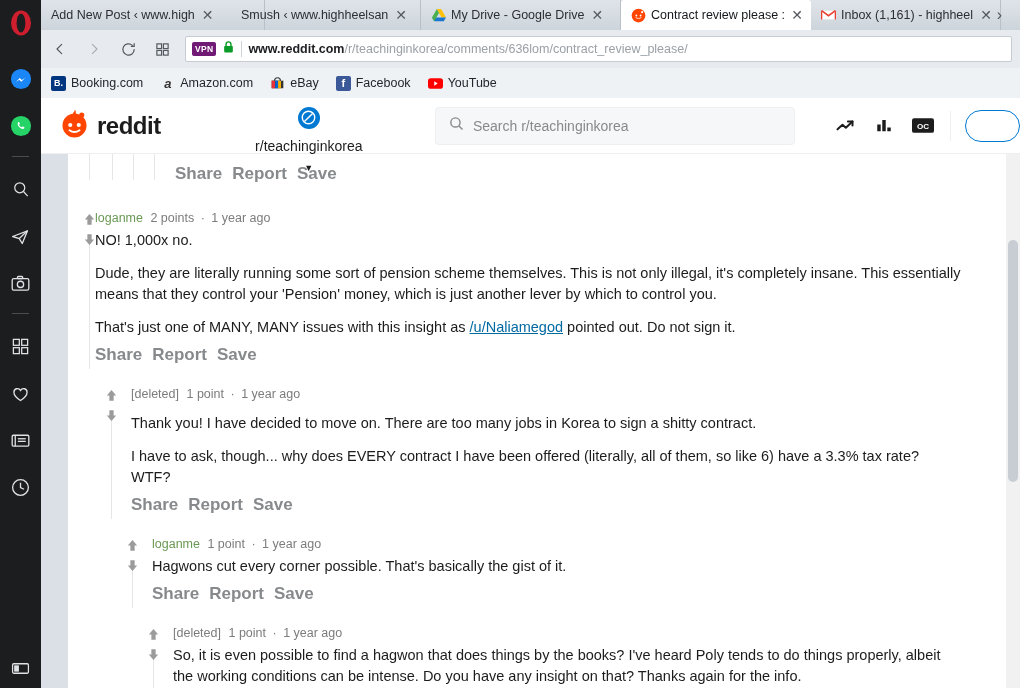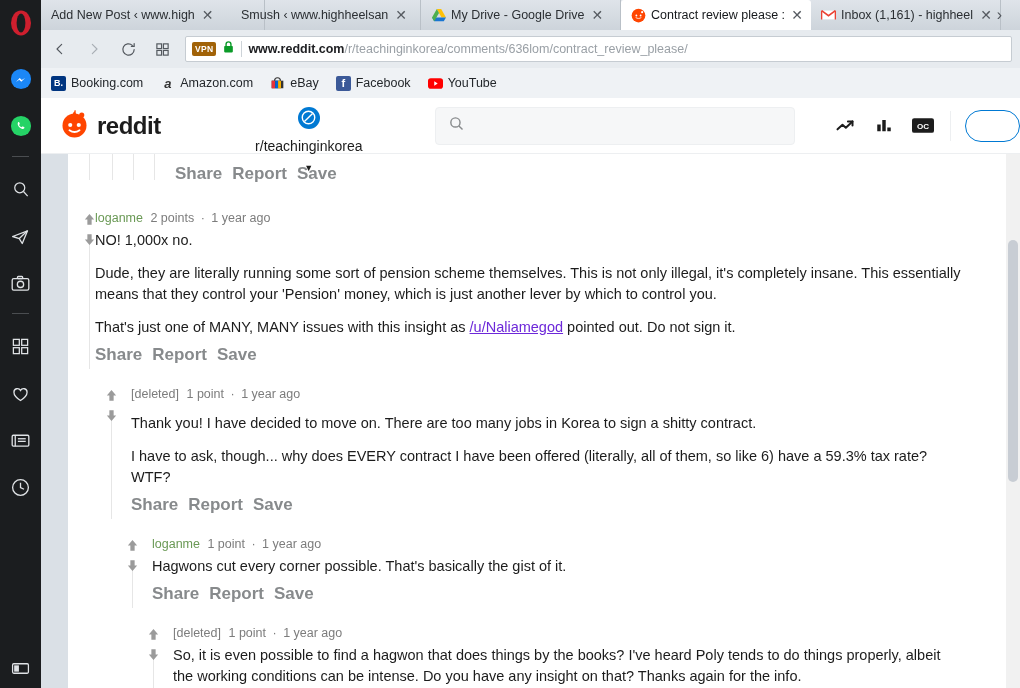--- a/index.html
+++ b/index.html
@@ -68,21 +68,21 @@
     display: flex; align-items: center; justify-content: center;
     color: #53585e;
   }
   .nav-btn.disabled { color: #a8aeb4; }
   .omnibox {
     flex: 1; height: 26px; margin: 0 8px 0 8px;
     background: #ffffff; border: 1px solid #c6ccd2; border-radius: 2px;
     display: flex; align-items: center; padding: 0 6px; gap: 6px;
   }
   .vpn-badge {
-    background: #a16207; color: #fff; font-size: 8.5px; font-weight: bold;
+    background: #701a75; color: #fff; font-size: 8.5px; font-weight: bold;
     padding: 2px 3px; border-radius: 2px; letter-spacing: .3px;
   }
   .omnibox-sep { width: 1px; height: 16px; background: #cdd3d8; }
   .url { font-size: 12.5px; color: #9aa0a6; white-space: nowrap; overflow: hidden; }
   .url b { color: #202124; font-weight: 700; }
 
   .bookmarks {
     position: absolute; left: 0; top: 68px; width: 979px; height: 30px;
     background: #eff2f5;
     display: flex; align-items: center; gap: 17px; padding-left: 10px;
@@ -145,21 +145,21 @@
     position: absolute; width: 14px; display: flex; flex-direction: column;
     align-items: center; gap: 2px;
   }
   .meta { font-size: 12.5px; color: #7c7c7c; line-height: 17px; }
   .author { color: #6a9955; font-weight: normal; }
   .author.deleted { color: #7c7c7c; }
   .dot { padding: 0 3px; color: #7c7c7c; }
   .body { font-size: 14.5px; color: #1c1c1c; line-height: 21px; }
   .body p { margin-bottom: 8px; }
   .body p:last-child { margin-bottom: 0; }
-  .ulink { color: #6d28d9; text-decoration: underline; }
+  .ulink { color: #0369a1; text-decoration: underline; }
   .actions { font-size: 17px; color: #878a8c; font-weight: bold; display: flex; gap: 10px; margin-top: 4px; }
   .actions span { cursor: pointer; }
 
   
   .scrollbar {
     position: absolute; right: 0; top: 56px; bottom: 0; width: 14px;
     background: #f1f1f1;
   }
   .scrollthumb {
     position: absolute; left: 2px; width: 10px; top: 86px; height: 242px;
@@ -404,20 +404,21 @@
         <span class="caret">▼</span>
       </div>
 
       <div class="rd-search">
         <span>
           <svg width="17" height="17" viewBox="0 0 24 24" fill="none" stroke="#878a8c" stroke-width="2">
               <circle cx="10.5" cy="10.5" r="6.5"></circle>
               <line x1="15.4" y1="15.4" x2="20.5" y2="20.5"></line>
             </svg>
         </span>
+        <input placeholder="Search r/teachinginkorea" style="">
       </div>
 
       <div class="hdr-icons">
         <span class="hdr-ico">
           <svg width="20" height="20" viewBox="0 0 24 24" fill="none" stroke="#1c1c1c" stroke-width="2.4" stroke-linecap="round" stroke-linejoin="round">
               <polyline points="3,16 9,10.5 13,14 21,6.5"></polyline>
               <polyline points="15.5,6.5 21,6.5 21,11.5"></polyline>
             </svg>
         </span>
         <span class="hdr-ico">
@@ -495,21 +496,21 @@
           </div>
           <div style="margin-left:41px;">
             <div class="meta">
               <span class="author deleted">[deleted]</span>
               <span style="padding-left:4px">1 point</span>
               <span class="dot">·</span>
               <span>1 year ago</span>
             </div>
             <div class="body" style="margin-top:10px">
               <p>Thank you! I have decided to move on. There are too many jobs in Korea to sign a shitty contract.</p>
-              <p style="margin-top:12px;max-width:800px">I have to ask, though... why does EVERY contract I have been offered (literally, all of them, so like 6) have a 59.3% tax rate? WTF?</p>
+              <p style="margin-top:12px;max-width:800px">I have to ask, though... why does EVERY contract I have been offered (literally, all of them, so like 6) have a 3.3% tax rate? WTF?</p>
             </div>
             <div class="actions" style="margin-top:7px">
               <span>Share</span>
               <span>Report</span>
               <span>Save</span>
             </div>
           </div>
         </div>
 
         <div class="cmt" style="position:relative;margin-top:21px;margin-left:43px;">

